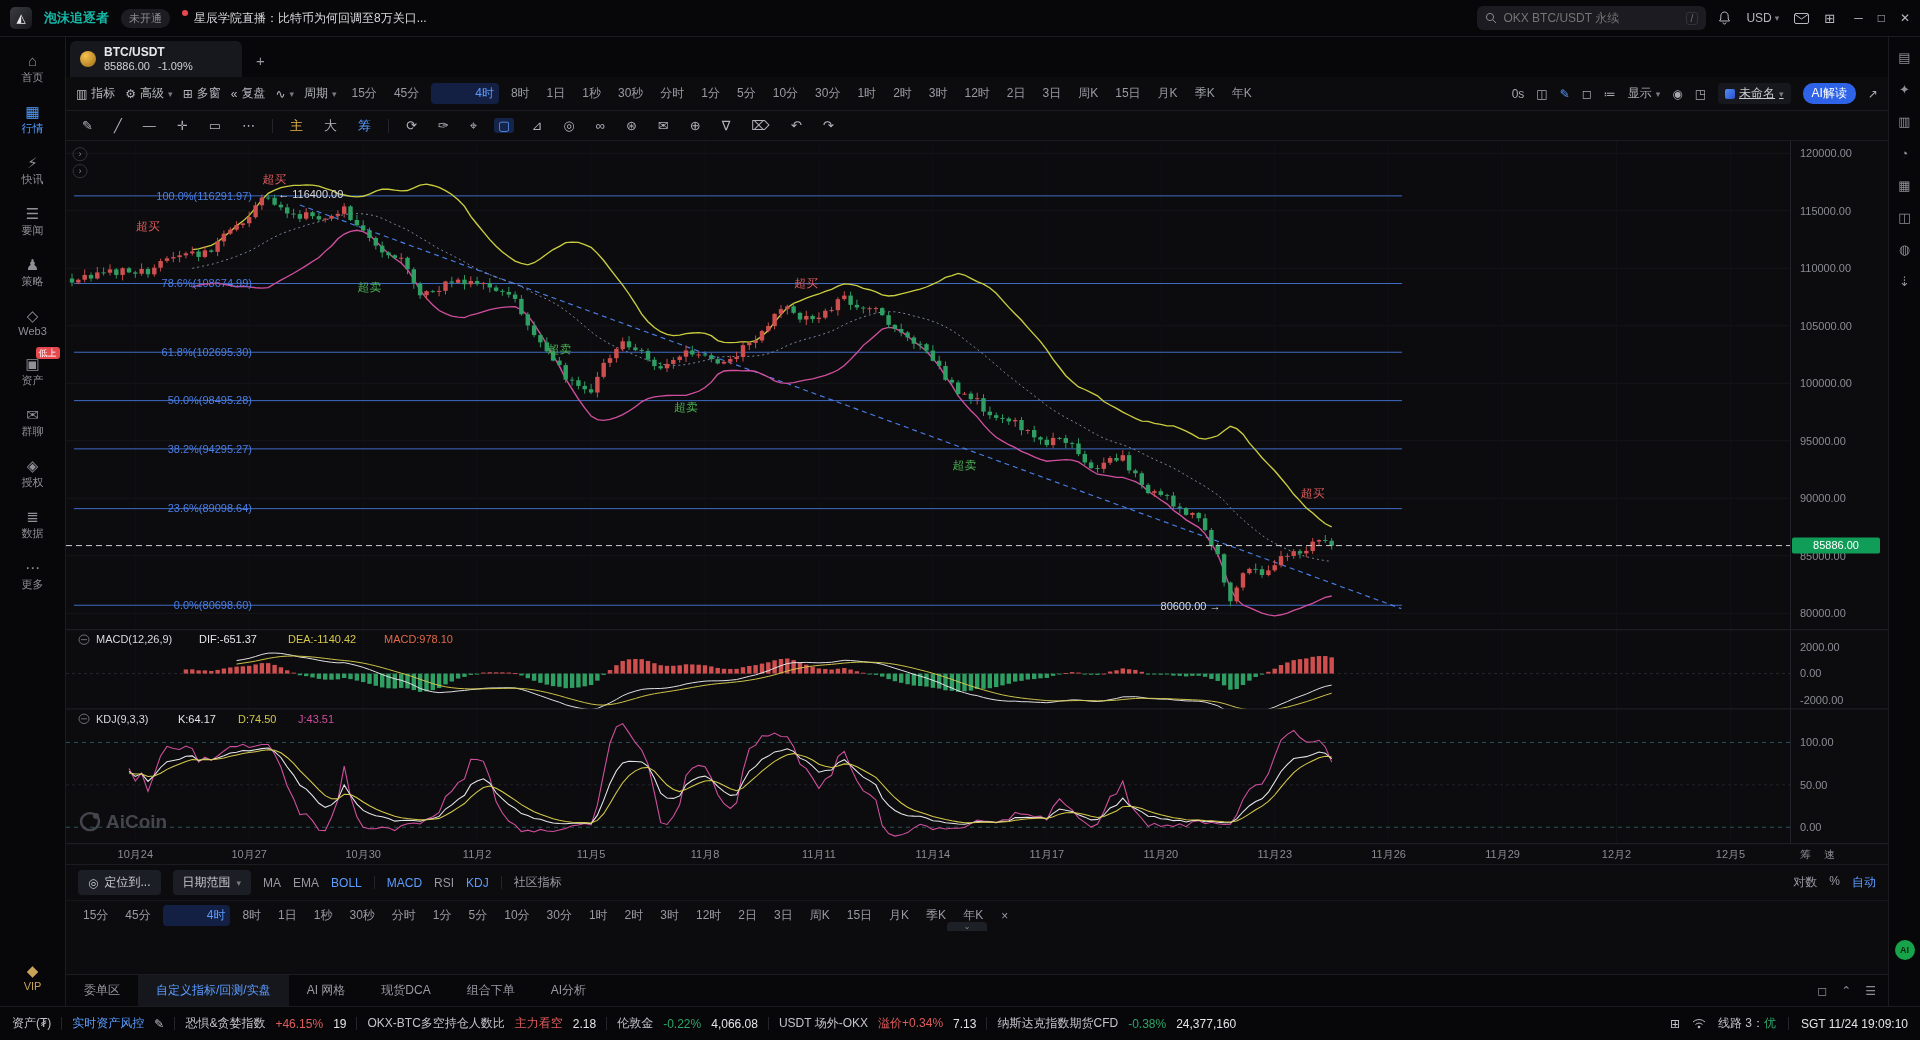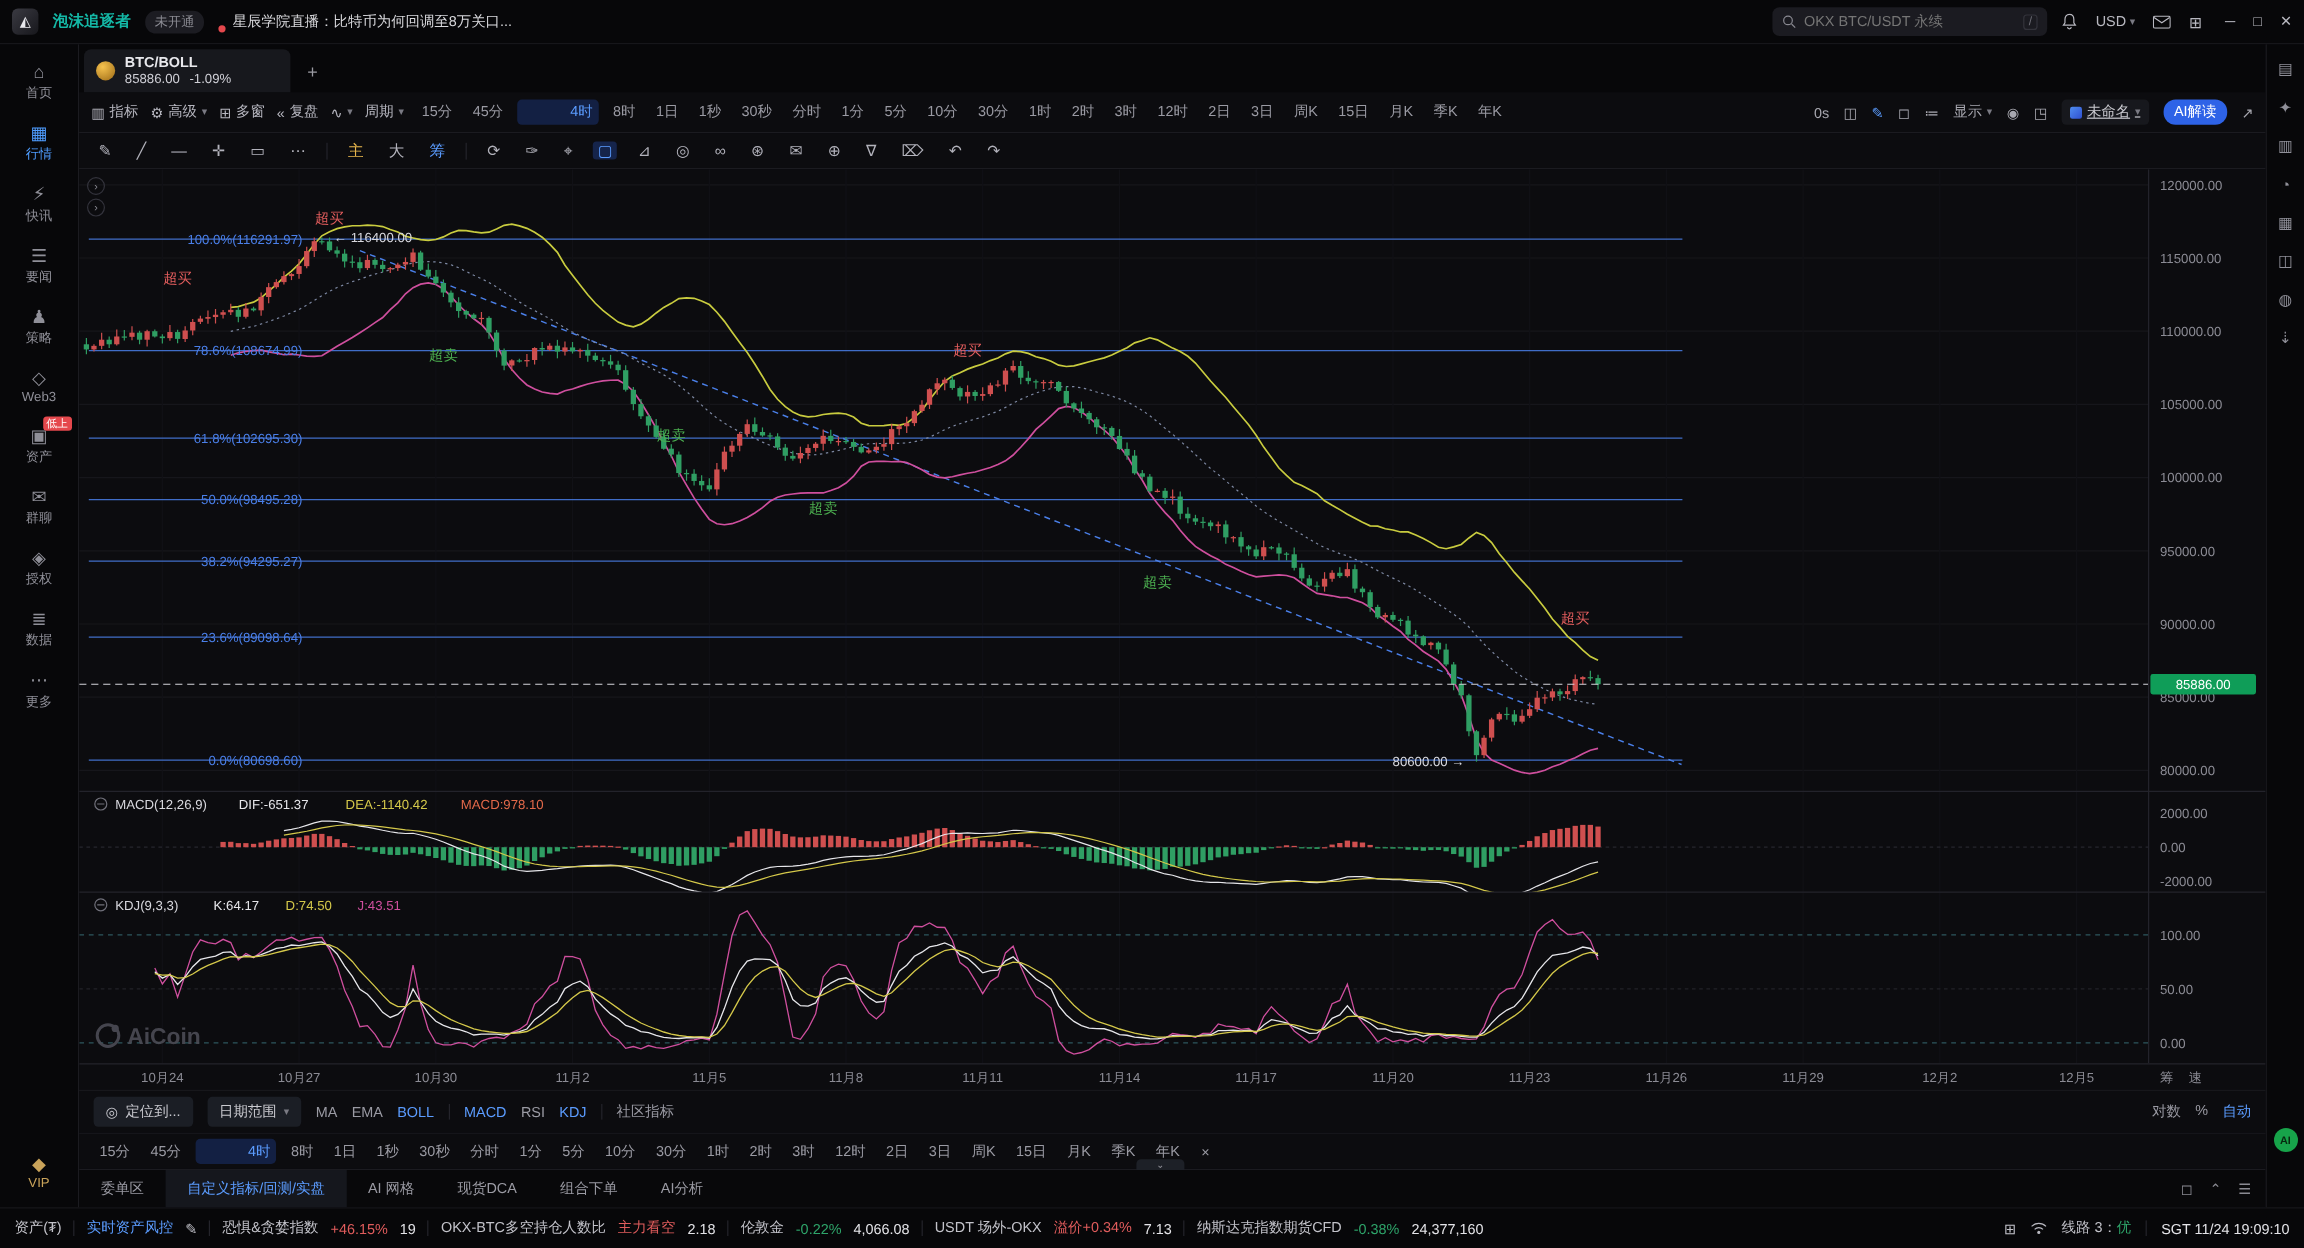--- a/index.html
+++ b/index.html
@@ -2,21 +2,21 @@
 <html lang="zh"><head>
 <meta charset="utf-8">
 <style>
   *{box-sizing:border-box;margin:0;padding:0;}
   body{width:1920px;height:1040px;overflow:hidden;background:#0b0b0d;color:#d8d8dc;
        font-family:"Liberation Sans","DejaVu Sans",sans-serif;font-size:12px;}
   .topbar{height:37px;display:flex;align-items:center;gap:12px;padding:0 10px;background:#070709;border-bottom:1px solid #1b1b20;}
   .logo-box{width:22px;height:22px;border-radius:5px;background:linear-gradient(135deg,#3a3a42,#17171c);display:flex;align-items:center;justify-content:center;color:#e8e8ec;font-size:12px;}
   .logo-text{font-size:13px;color:#14b8a6;font-weight:bold;white-space:nowrap;}
   .chip{font-size:11px;color:#8a8a92;background:#1c1c22;border-radius:9px;padding:2px 8px;white-space:nowrap;}
-  .ticker{display:flex;align-items:flex-end;gap:6px;font-size:12px;color:#d8d8dc;white-space:nowrap;}
+  .ticker{display:flex;align-items:flex-start;gap:6px;font-size:12px;color:#d8d8dc;white-space:nowrap;}
   .dot{width:6px;height:6px;border-radius:50%;background:#e5484d;}
   .search-pill{margin-left:auto;width:229px;height:24px;background:#1b1b21;border-radius:6px;display:flex;align-items:center;gap:6px;padding:0 8px;color:#8a8a92;}
   .search-pill input{background:none;border:none;outline:none;color:#8a8a92;font-size:12px;flex:1;min-width:0;font-family:inherit;}
   .kbd{font-size:10px;border:1px solid #33333b;border-radius:3px;padding:0 4px;color:#6f6f78;}
   .tb-right{display:flex;align-items:center;gap:15px;color:#b8b8c0;font-size:13px;}
   .t-dd{display:flex;align-items:center;gap:3px;font-size:12px;}
   .caret{font-size:9px;color:#7a7a83;}
   .win{display:flex;gap:15px;color:#b8b8c0;margin-left:4px;font-size:12px;}
   .main{display:flex;height:969px;}
   .side-l{width:66px;background:#070709;border-right:1px solid #1b1b20;display:flex;flex-direction:column;align-items:center;padding-top:12px;gap:11px;}
@@ -52,21 +52,21 @@
   .chart-wrap{flex:1;position:relative;background:#0c0c0f;}
   #chart-svg{position:absolute;inset:0;width:100%;height:100%;}
   #chart-svg text{font-family:"Liberation Sans","DejaVu Sans",sans-serif;}
   .bbar1{height:36px;border-top:1px solid #1b1b20;display:flex;align-items:center;gap:12px;padding:0 12px;font-size:12px;background:#0c0c0f;color:#9a9aa3;white-space:nowrap;}
   .pill{background:#1b1e25;border-radius:4px;padding:4px 10px;color:#c9c9cf;display:flex;gap:6px;align-items:center;cursor:pointer;}
   .on{color:#5b9cff;}
   .v-sep{width:1px;height:13px;background:#24242b;}
   .b1-right{margin-left:auto;display:flex;gap:12px;align-items:flex-start;}
   .bbar2{height:30px;display:flex;align-items:center;gap:13px;padding:0 12px;font-size:12px;color:#9a9aa3;background:#0c0c0f;position:relative;border-top:1px solid #15151a;white-space:nowrap;}
   .handle{position:absolute;left:881px;bottom:-1px;width:40px;height:9px;background:#1d2027;border-radius:4px 4px 0 0;color:#8a8a92;font-size:8px;display:flex;align-items:center;justify-content:center;}
-  .ptabs{height:32px;background:#08080a;border-top:1px solid #1b1b20;display:flex;align-items:stretch;font-size:12px;color:#9a9aa3;}
+  .ptabs{height:32px;background:#08080a;border-top:1px solid #1b1b20;display:flex;align-items:stretch;font-size:12px;color:#9a9aa3;margin-top:44px;}
   .ptab{display:flex;align-items:center;padding:0 18px;cursor:pointer;}
   .ptab.active{background:#15171d;color:#5b9cff;}
   .pt-right{margin-left:auto;display:flex;align-items:center;gap:14px;padding-right:12px;color:#8a8a92;}
   .side-r{width:32px;background:#070709;border-left:1px solid #1b1b20;display:flex;flex-direction:column;align-items:center;padding-top:14px;gap:19px;color:#8f8f98;font-size:13px;}
   .ai-dot{margin-top:auto;margin-bottom:46px;width:20px;height:20px;border-radius:50%;background:#17a34a;color:#06290f;font-size:9px;display:flex;align-items:center;justify-content:center;font-weight:bold;}
   .statusbar{height:34px;background:#070709;border-top:1px solid #1b1b20;display:flex;align-items:center;gap:10px;padding:0 12px;font-size:12px;color:#c2c2c9;white-space:nowrap;}
   .red{color:#e05c5c;}
   .green{color:#2ea56a;}
   .blu{color:#5b9cff;}
   .wh{color:#e4e4e8;}
@@ -168,21 +168,21 @@
         <span class="s-label">VIP</span>
       </div>
     </aside>
 
   <div class="content">
 
     <div class="tabbar">
       <div class="sym-tab">
         <span class="coin"></span>
         <span class="sym-lines">
-          <span class="sym-name">BTC/BOLL</span>
+          <span class="sym-name">BTC/USDT</span>
           <span class="sym-sub">
             <span>85886.00</span>
             <span>-1.09%</span>
           </span>
         </span>
       </div>
       <span class="tab-add">+</span>
     </div>
 
     <div class="toolbar">

